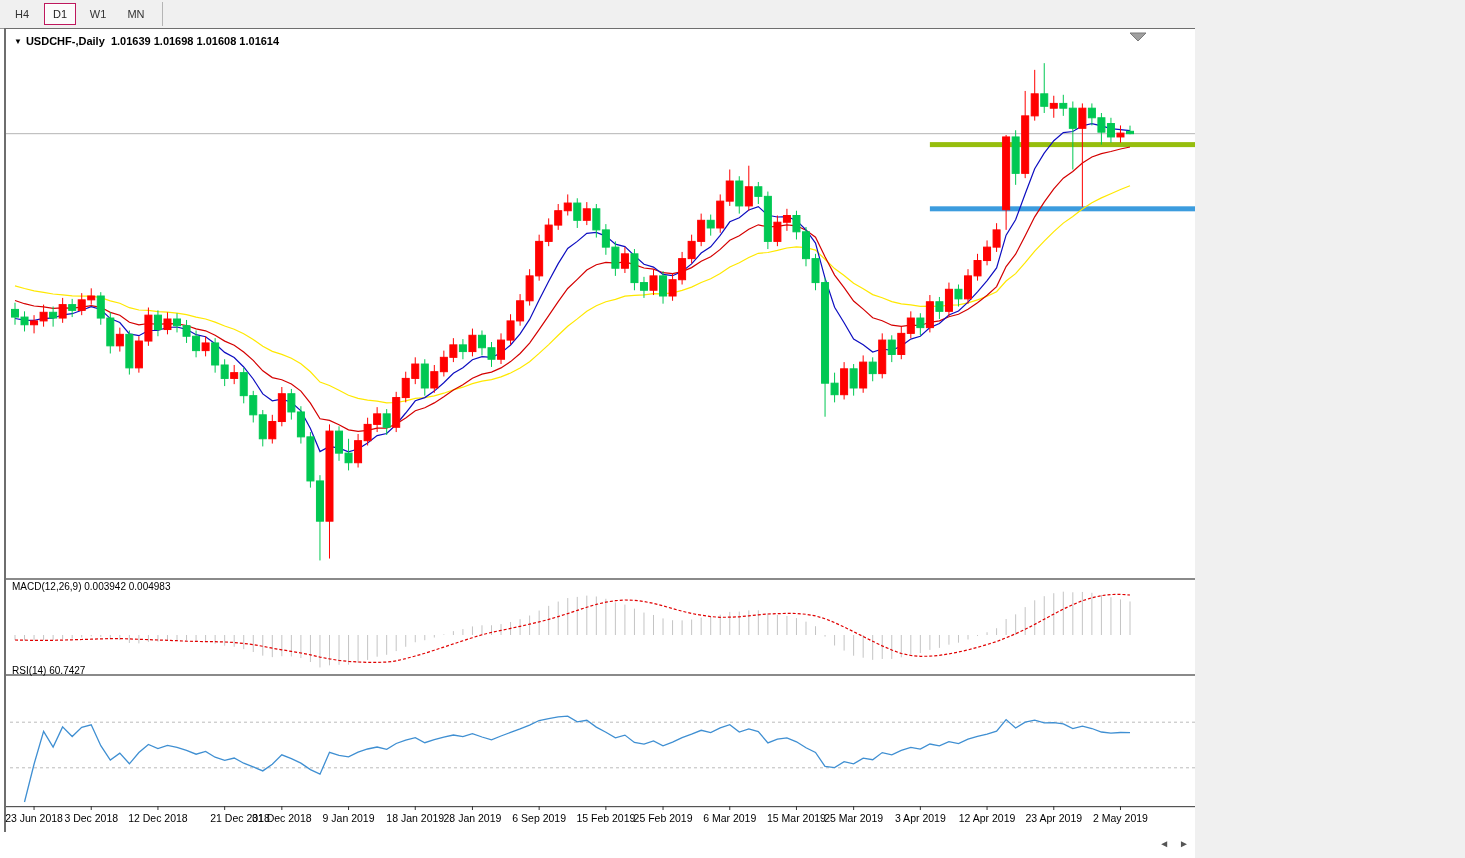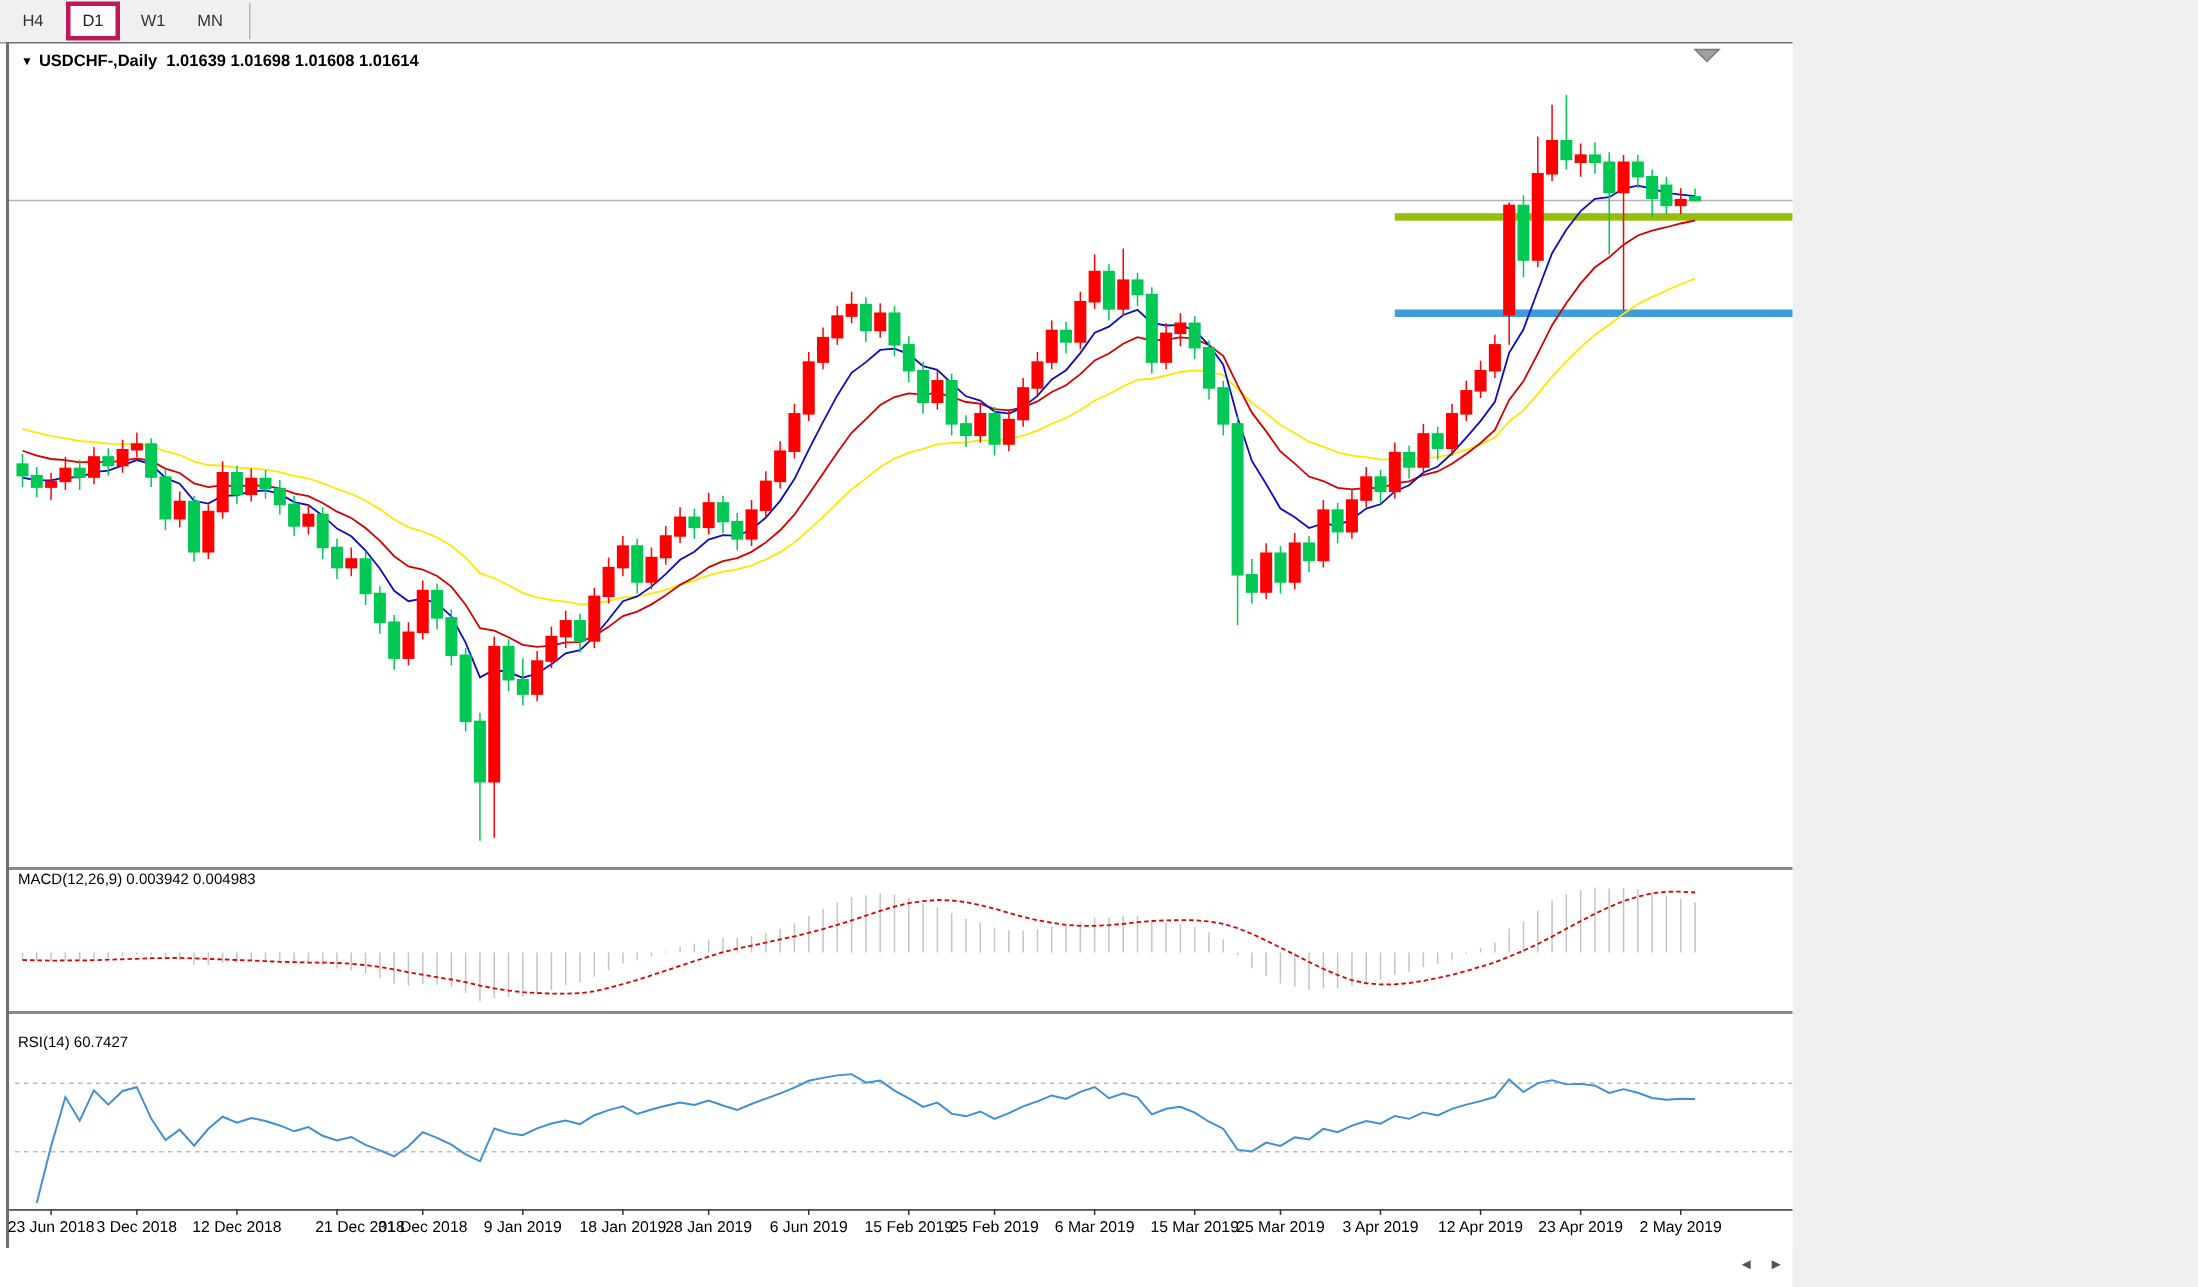--- a/index.html
+++ b/index.html
@@ -3,21 +3,21 @@
 <meta charset="utf-8">
 <style>
   html,body{margin:0;padding:0;background:#f0f0f0;font-family:"Liberation Sans",sans-serif;}
   #app{position:relative;width:1195px;height:858px;background:#fff;overflow:hidden;
        font-family:"Liberation Sans",sans-serif;}
   
   #toolbar{position:absolute;left:0;top:0;width:1465px;height:28px;background:#f0f0f0;
            border-bottom:1px solid #9a9a9a;display:flex;align-items:center;}
   .tf-btn{min-width:30px;height:20px;margin-left:6px;display:flex;align-items:center;justify-content:center;
           font-size:11px;color:#333;border:1px solid transparent;background:transparent;cursor:default;}
-  .tf-btn.active{background:#fbfbfb;border:3px solid #be185d;box-shadow:inset 1px 1px 0 #fff;color:#222;}
+  .tf-btn.active{background:#fbfbfb;border:1px solid #be185d;box-shadow:inset 1px 1px 0 #fff;color:#222;}
   .tb-divider{width:1px;height:24px;background:#b5b5b5;margin-left:10px;}
   
   #chart-frame{position:absolute;left:4px;top:28px;width:1459px;height:803px;background:#fff;
                border-left:2px solid #6e6e6e;border-top:1px solid #6e6e6e;border-right:1px solid #bbb;}
   #gfx{position:absolute;left:0;top:0;}
   .chart-title{position:absolute;left:8px;top:6px;font-size:11px;font-weight:bold;color:#000;white-space:nowrap;}
   .chart-title .tri{font-size:8px;vertical-align:1px;margin-right:4px;}
   .ind-label{position:absolute;left:6px;font-size:10px;color:#000;white-space:nowrap;text-align:right;}
   .ax-label{position:absolute;left:1429px;width:36px;font-size:10.5px;color:#000;text-align:left;
             transform:translateY(-6px);background:transparent;padding-left:3px;white-space:nowrap;}
@@ -464,21 +464,21 @@
         <line x1="1047.77" y1="777" x2="1047.77" y2="781" stroke="#333" stroke-width="1"></line>
         <line x1="1114.48" y1="777" x2="1114.48" y2="781" stroke="#333" stroke-width="1"></line>
       </svg>
 
     <div class="chart-title">
       <span class="tri">▼</span><span>USDCHF-,Daily</span>&nbsp;
       <span>1.01639 1.01698 1.01608 1.01614</span>
     </div>
 
     <div class="ind-label" style="top:552px;">MACD(12,26,9) 0.003942 0.004983</div>
-    <div class="ind-label" style="top:661px;">RSI(14) 60.7427</div>
+    <div class="ind-label" style="top:636px;">RSI(14) 60.7427</div>
 
     <div id="price-tag" style="top: 98.6858px;">1.01614</div>
 
     <div id="axis-labels">
         <div class="ax-label" style="top: 15px;">1.02550</div>
         <div class="ax-label" style="top: 47.5782px;">1.02210</div>
         <div class="ax-label" style="top: 81.1145px;">1.01860</div>
         <div class="ax-label" style="top: 113.693px;">1.01520</div>
         <div class="ax-label" style="top: 146.271px;">1.01180</div>
         <div class="ax-label" style="top: 179.807px;">1.00830</div>
@@ -503,21 +503,21 @@
       </div>
     <div id="date-labels">
         <div class="date-label" style="left: 28.06px;">23 Jun 2018</div>
         <div class="date-label" style="left: 85.24px;">3 Dec 2018</div>
         <div class="date-label" style="left: 151.95px;">12 Dec 2018</div>
         <div class="date-label" style="left: 234px;">21 Dec 2018</div>
         <div class="date-label" style="left: 275.84px;">31 Dec 2018</div>
         <div class="date-label" style="left: 342.55px;">9 Jan 2019</div>
         <div class="date-label" style="left: 409.26px;">18 Jan 2019</div>
         <div class="date-label" style="left: 466.44px;">28 Jan 2019</div>
-        <div class="date-label" style="left: 533.15px;">6 Jun 2019</div>
+        <div class="date-label" style="left: 533.15px;">6 Sep 2019</div>
         <div class="date-label" style="left: 599.86px;">15 Feb 2019</div>
         <div class="date-label" style="left: 657.04px;">25 Feb 2019</div>
         <div class="date-label" style="left: 723.75px;">6 Mar 2019</div>
         <div class="date-label" style="left: 790.46px;">15 Mar 2019</div>
         <div class="date-label" style="left: 847.64px;">25 Mar 2019</div>
         <div class="date-label" style="left: 914.35px;">3 Apr 2019</div>
         <div class="date-label" style="left: 981.06px;">12 Apr 2019</div>
         <div class="date-label" style="left: 1047.77px;">23 Apr 2019</div>
         <div class="date-label" style="left: 1114.48px;">2 May 2019</div>
       </div>

